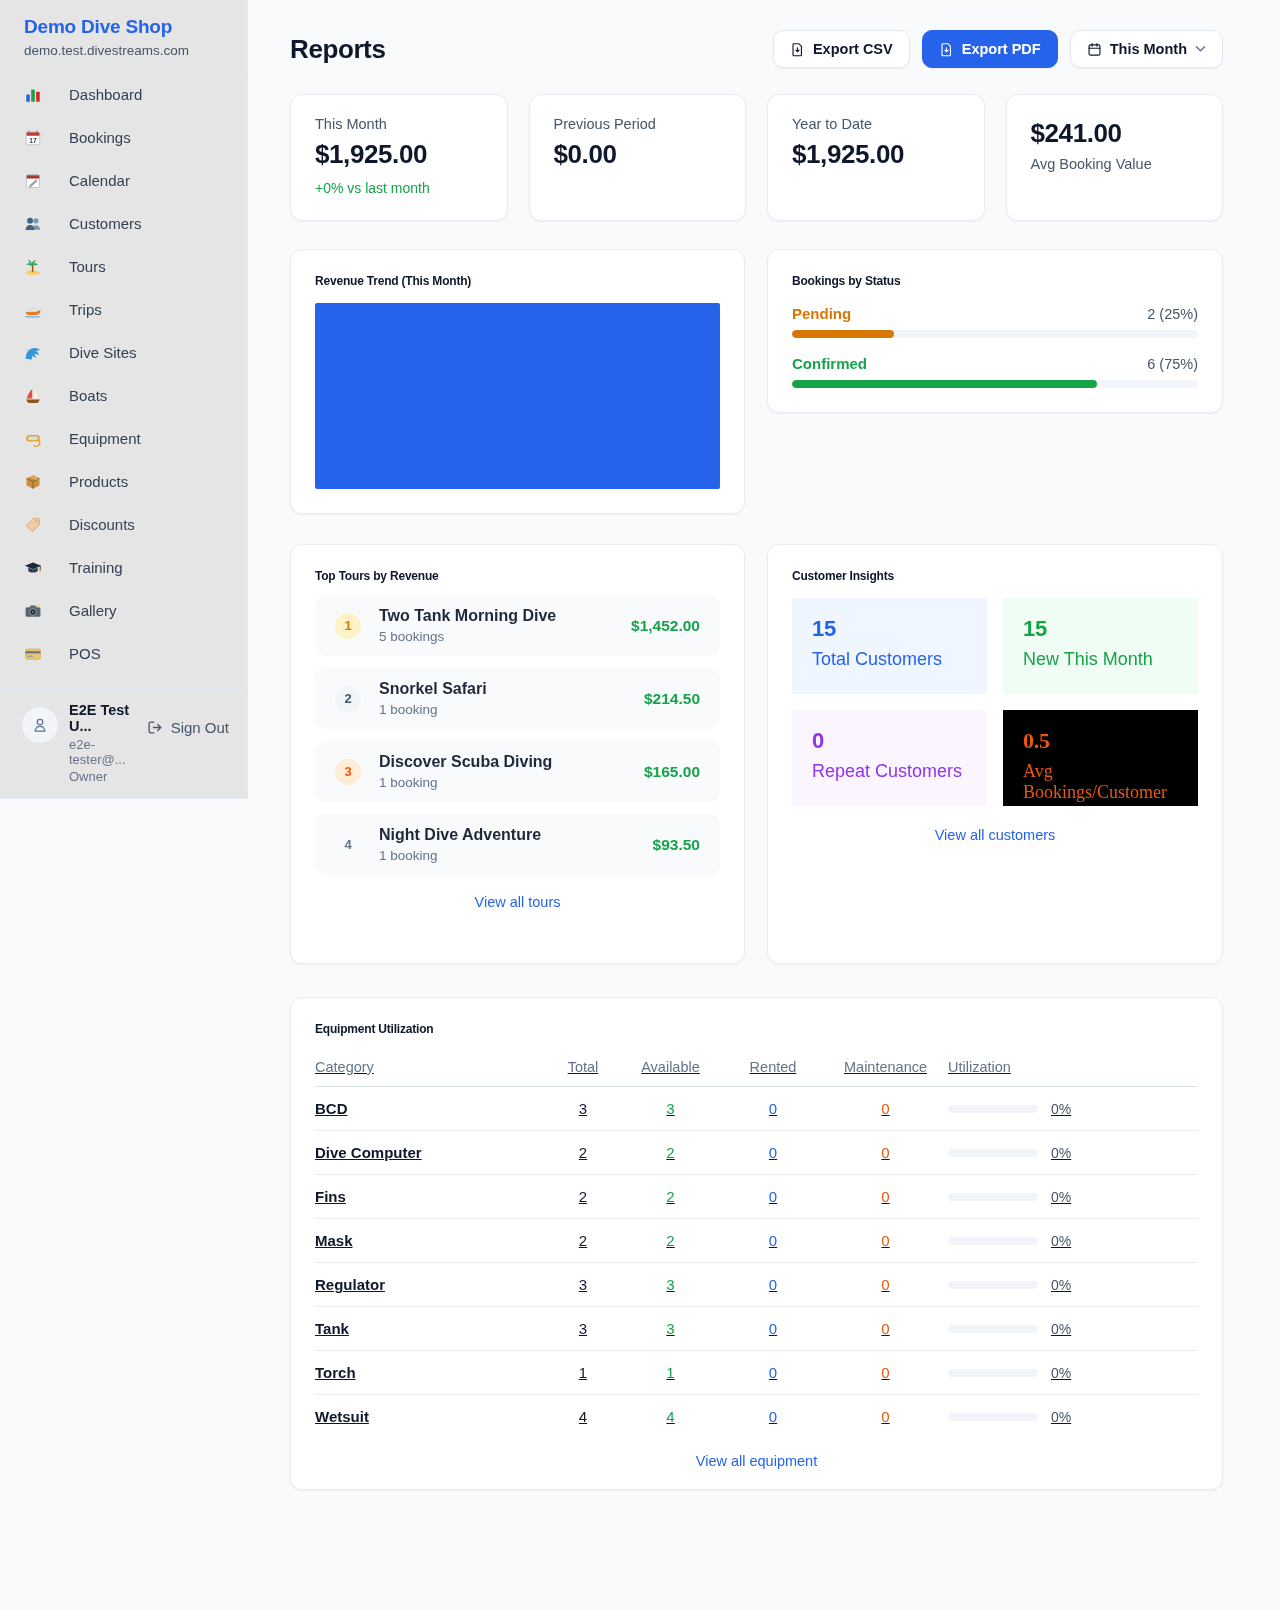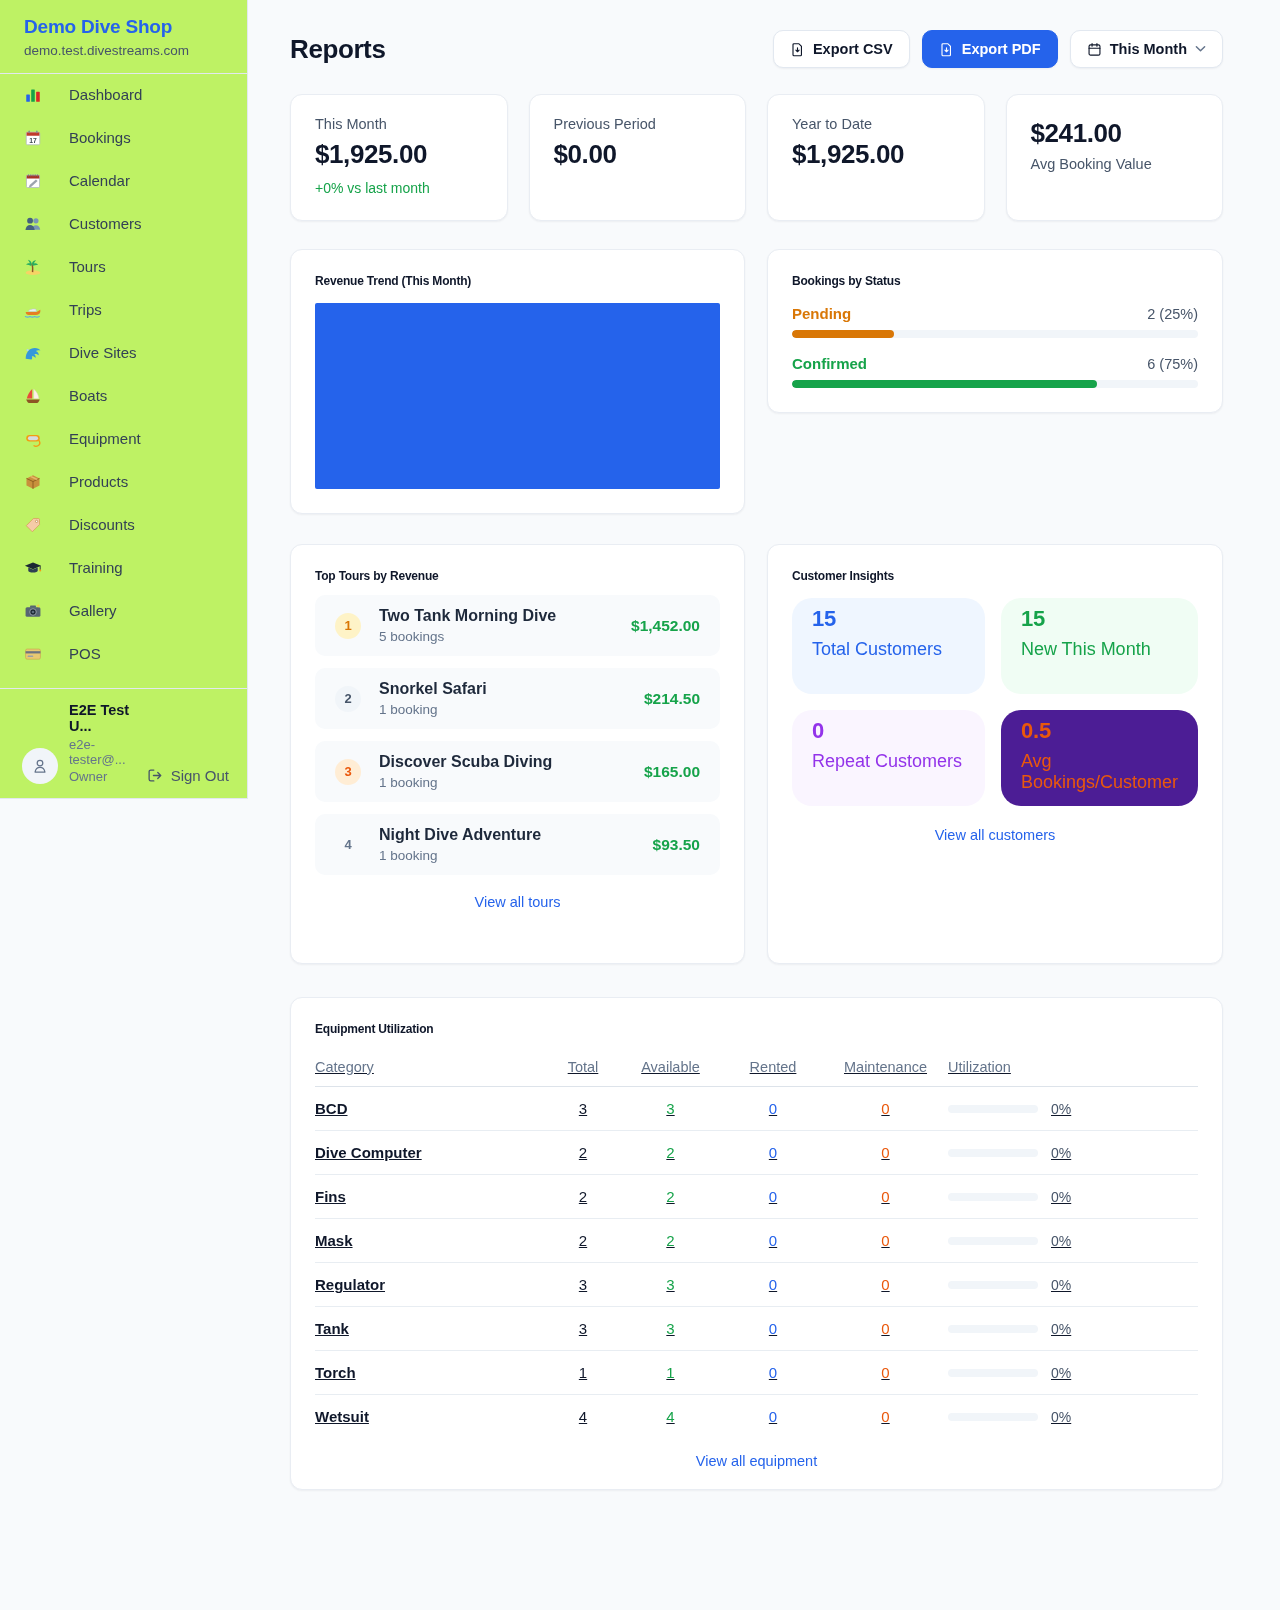--- a/index.html
+++ b/index.html
@@ -7,33 +7,33 @@
   body {
     background: #f8fafc;
     font-family: "Liberation Sans", sans-serif;
     color: #0f172a;
     position: relative;
   }
   
   .sidebar {
     position: absolute; left: 0; top: 0;
     width: 248px; height: 799px;
-    background: #bef264;
+    background: #e5e5e5;
     border-right: 1px solid #e2e8f0;
     border-bottom: 1px solid #e2e8f0;
     display: flex; flex-direction: column;
   }
   .brand { padding: 16px 24px 15px; border-bottom: 1px solid #e2e8f0; }
   .brand-name { color: #2563eb; font-size: 19px; font-weight: bold; letter-spacing: -0.2px; }
   .brand-domain { color: #475569; font-size: 13.5px; margin-top: 5px; }
   .nav { flex: 1; padding: 12px 12px 0 24px; overflow: hidden; }
   .nav-item { display: flex; align-items: flex-start; gap: 27px; height: 43px; font-size: 15px; color: #334155; cursor: pointer; }
   .nav-icon { width: 18px; height: 18px; display: inline-flex; flex: none; }
   .nav-icon svg { width: 18px; height: 18px; }
-  .user-box { border-top: 1px solid #e2e8f0; padding: 13px 18px 14px 22px; display: flex; align-items: flex-end; gap: 11px; min-height: 94px; }
+  .user-box { border-top: 1px solid #e2e8f0; padding: 13px 18px 14px 22px; display: flex; align-items: flex-start; gap: 11px; min-height: 94px; }
   .avatar { width: 36px; height: 36px; border-radius: 50%; background: #f1f5f9; display: flex; align-items: center; justify-content: center; margin-top: 5px; flex: none; }
   .avatar svg { width: 18px; height: 18px; }
   .user-info { flex: 1; min-width: 0; }
   .user-name { font-size: 14.5px; font-weight: bold; color: #0f172a; }
   .user-email { font-size: 13px; color: #64748b; margin-top: 3px; }
   .user-role { font-size: 13px; color: #64748b; margin-top: 2px; }
   .signout { display: flex; align-items: center; gap: 7px; color: #475569; font-size: 15px; margin-top: 17px; white-space: nowrap; cursor: pointer; }
   .signout svg { width: 17px; height: 15px; }
   
   .main { position: absolute; left: 258px; top: 0; width: 1032px; padding: 30px 0 0 32px; }
@@ -78,27 +78,27 @@
   .rank-2 { background: #f1f5f9; color: #475569; }
   .rank-3 { background: #ffedd5; color: #ea580c; }
   .rank-4 { background: transparent; color: #64748b; }
   .tour-info { flex: 1; min-width: 0; }
   .tour-name { font-size: 16px; font-weight: bold; color: #1e293b; }
   .tour-sub { font-size: 13.5px; color: #64748b; margin-top: 4px; }
   .tour-price { font-size: 15.5px; font-weight: bold; color: #16a34a; margin-left: 12px; }
   .view-link { display: block; text-align: center; color: #2563eb; font-size: 14.5px; margin-top: 19px; cursor: pointer; }
   
   .tiles { display: grid; grid-template-columns: 1fr 1fr; gap: 16px; margin-top: 15px; }
-  .tile { border-radius: 20px; padding: 8px 20px; height: 96px; }
+  .tile { border-radius: 0; padding: 18px 20px; height: 96px; }
   .tile-value { font-size: 22px; font-weight: bold; letter-spacing: -0.2px; }
   .tile-label { font-size: 18px; margin-top: 7px; }
   .t-blue   { background: #eff6ff; color: #2563eb; }
   .t-green  { background: #f0fdf4; color: #16a34a; }
   .t-purple { background: #faf5ff; color: #9333ea; }
-  .t-orange { background: #4c1d95; color: #ea580c; }
+  .t-orange { background: #000000; color: #ea580c; font-family: Liberation Serif, serif; }
   .tiles-link { margin-top: 21px; }
   
   .equip { padding: 24px 24px 20px; }
   table { width: 100%; border-collapse: collapse; margin-top: 17px; text-decoration: underline; }
   th { font-size: 14.5px; color: #64748b; font-weight: normal; text-align: center; padding: 6px 0 11px; border-bottom: 1px solid #dde3ea; }
   th.left { text-align: left; }
   td { padding: 13px 0; border-bottom: 1px solid #e8edf2; font-size: 15px; text-align: center; }
   tr:last-child td { border-bottom: none; }
   td.cat { text-align: left; font-weight: bold; color: #0f172a; }
   td.avail  { color: #16a34a; }

